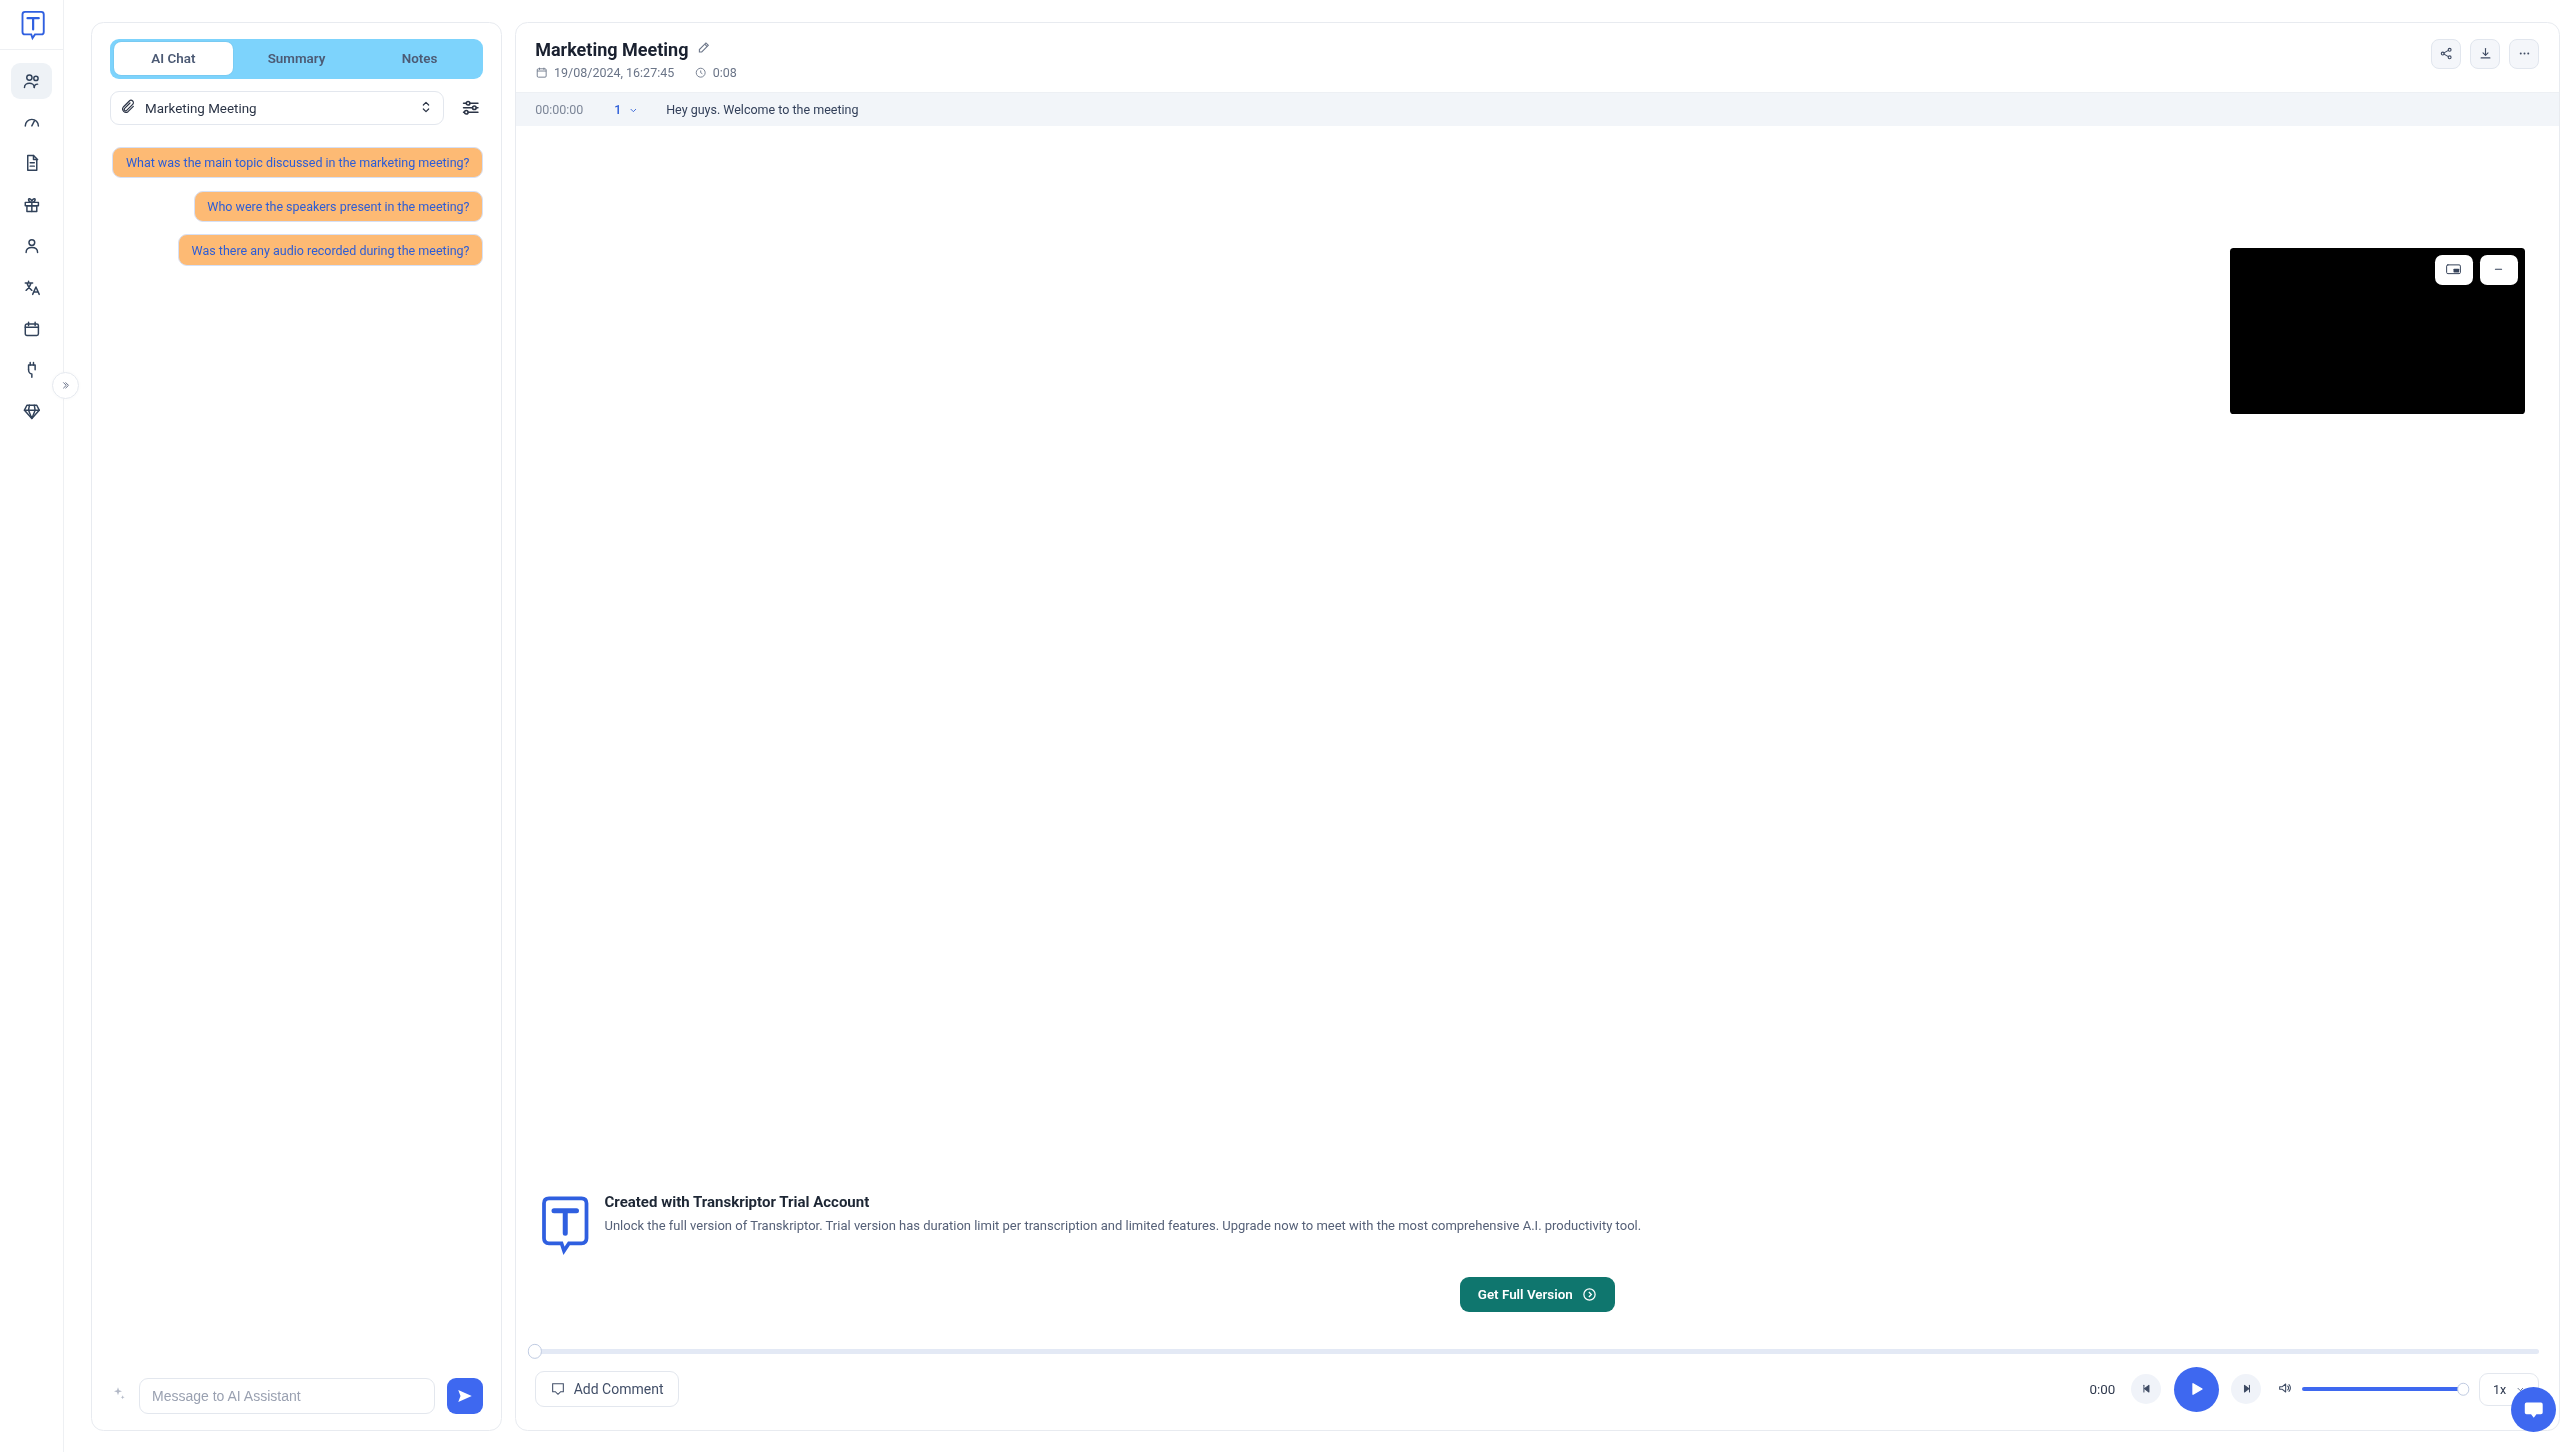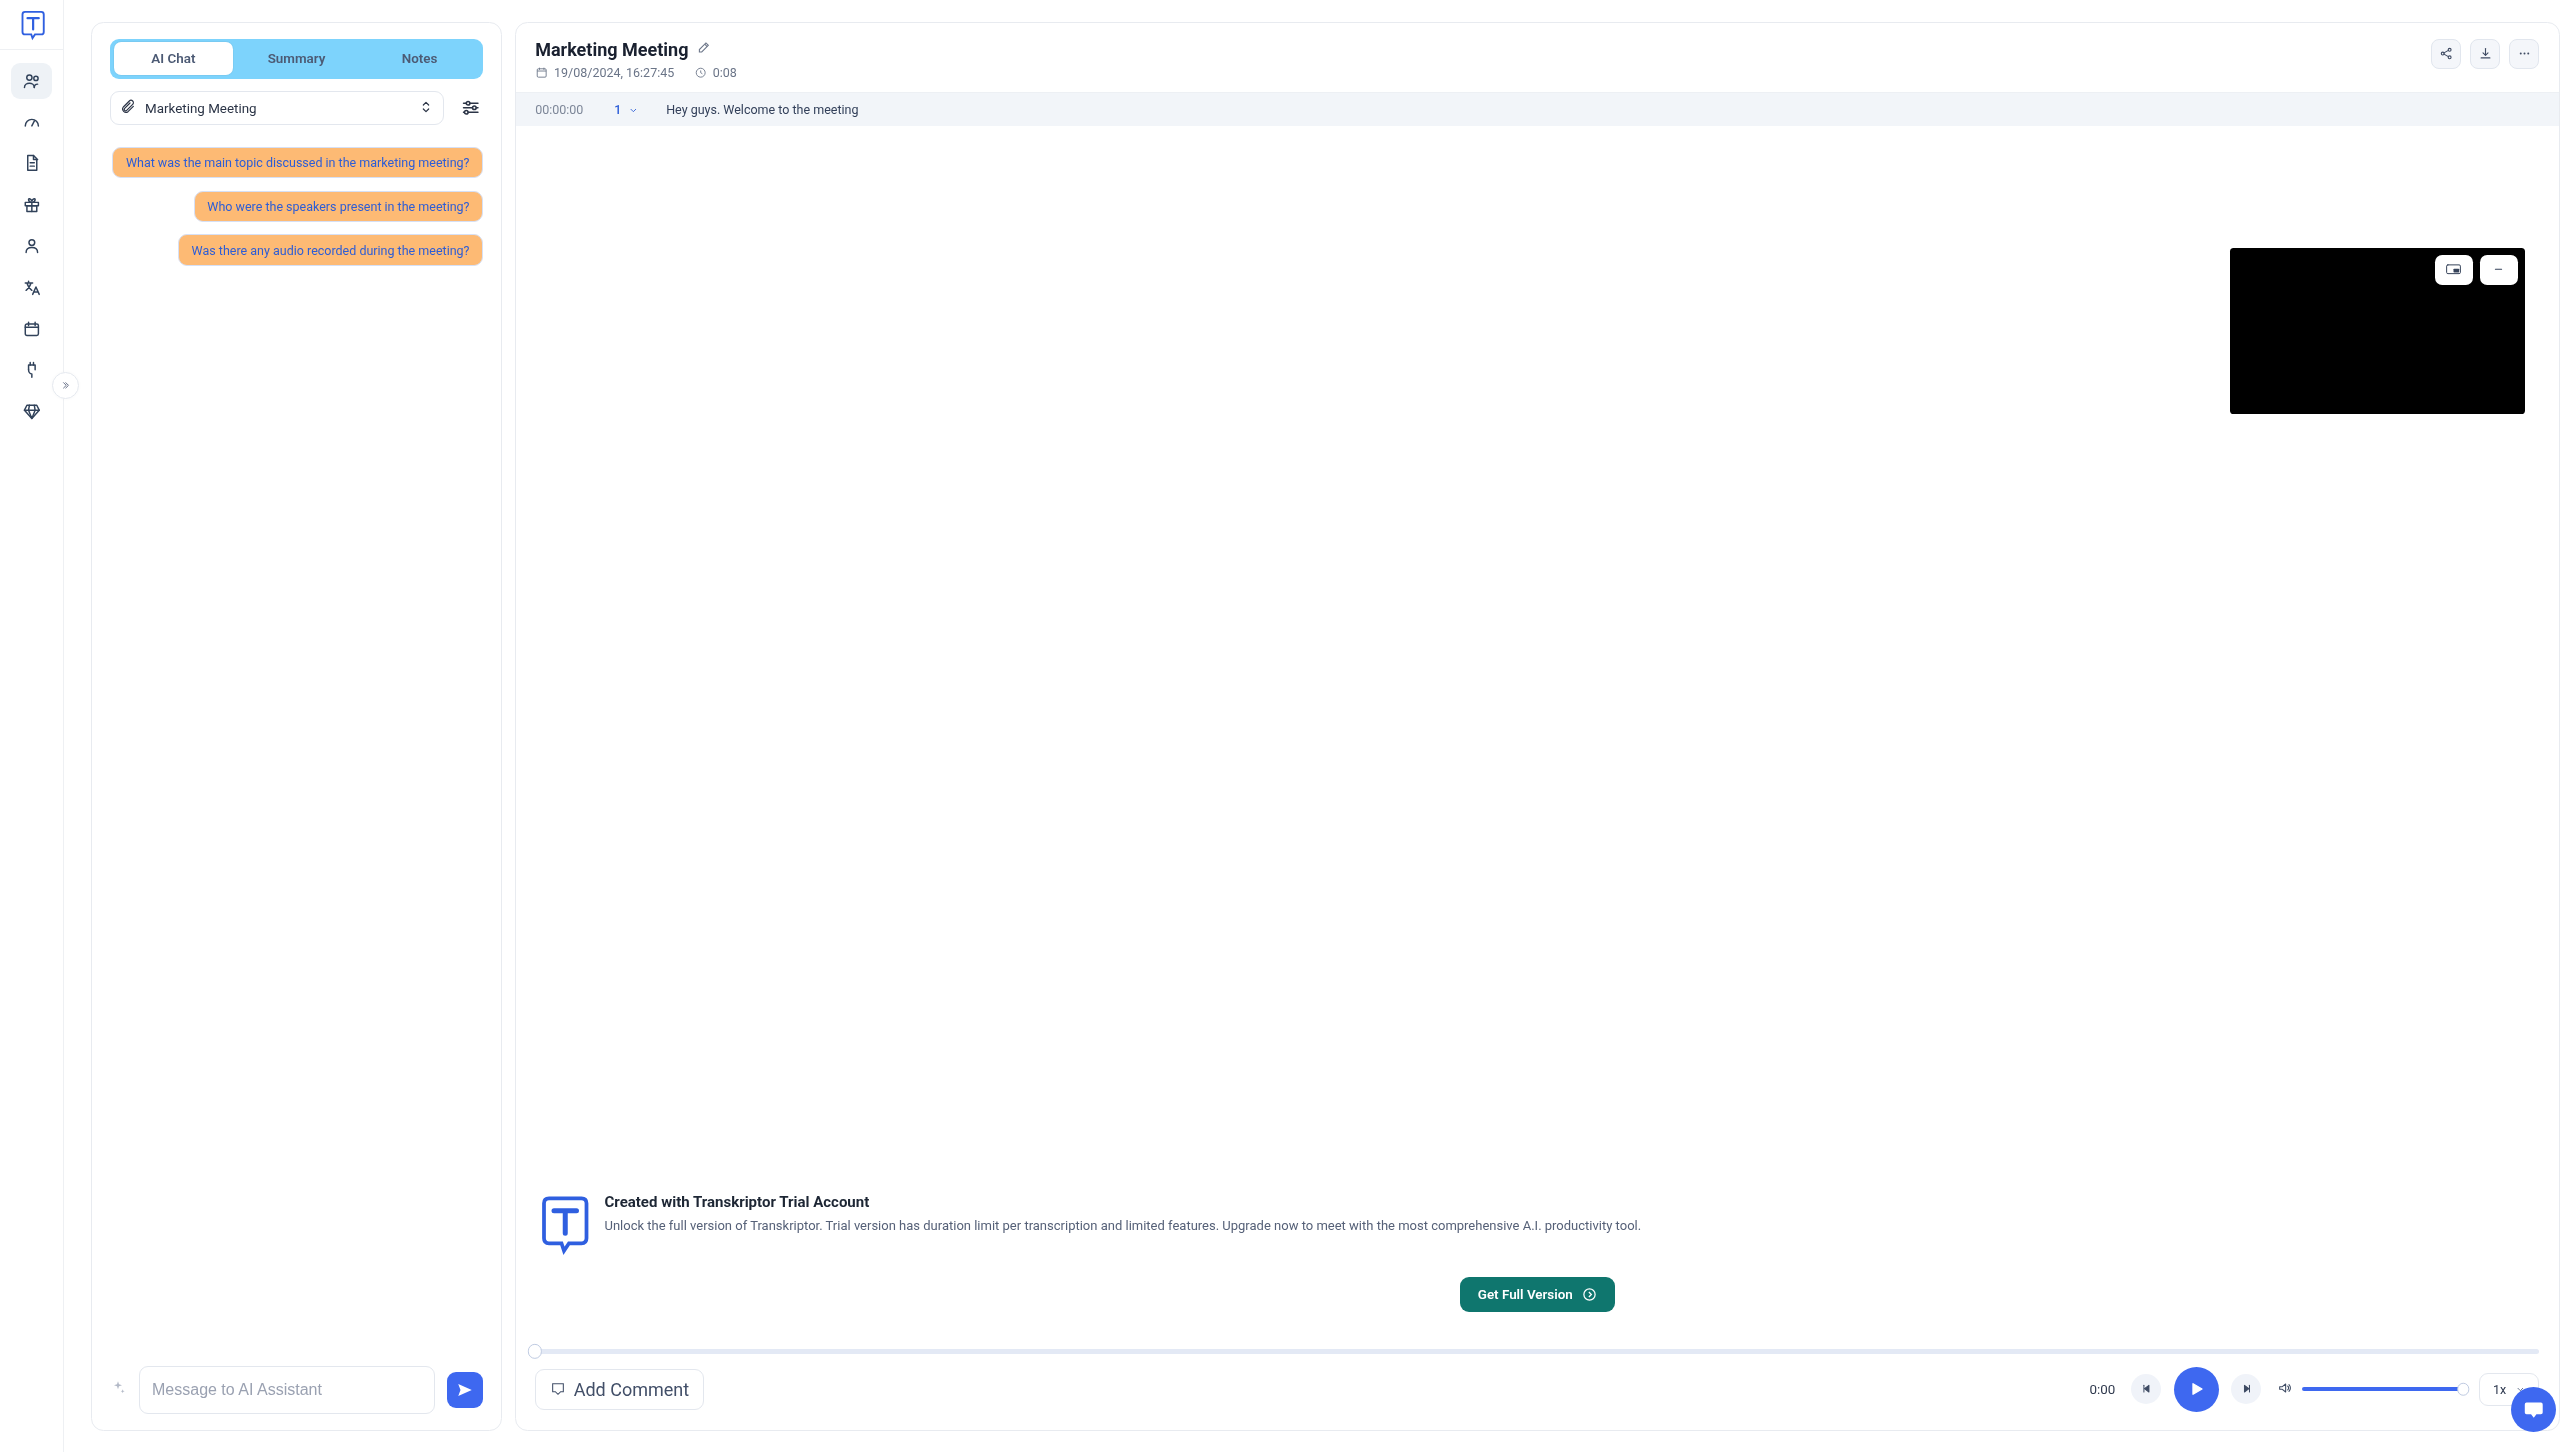--- a/index.html
+++ b/index.html
@@ -60,22 +60,22 @@
 .suggests { margin-top:21.5px; display:flex; flex-direction:column; align-items:flex-end; gap:12.5px; }
 .chip {
   border:0.9px solid #d6e0f5; color:#2d5dd6; background:#fdba74;
   padding:7.2px 12.5px; border-radius:9px; font-size:12.5px; cursor:pointer;
 }
 
 
 .left-footer { margin-top:auto; display:flex; gap:12.5px; align-items:center; padding-top:18px;}
 .star-icon svg { width:16px; height:16px; fill:#b3b9c7; }
 .msg-input {
-  flex:1; height:48px; border:0.9px solid #e3e7ee; border-radius:9px; padding:0 12.5px;
-  font-size:16px; color:#ef4444; outline:none;
+  flex:1; height:36px; border:0.9px solid #e3e7ee; border-radius:9px; padding:0 12.5px;
+  font-size:14px; color:#ef4444; outline:none;
 }
 .msg-input::placeholder { color:#9aa1b1; }
 .send-btn {
   width:36px; height:36px; background:#3e68f0; border-radius:9px;
   display:flex; align-items:center; justify-content:center; cursor:pointer;
 }
 .send-btn svg { width:18px; height:18px; fill:#fff; }
 
 
 .r-head { padding:16px 19.7px 12.5px; border-bottom:0.9px solid #edf0f4; display:flex; align-items:flex-start; }
@@ -127,21 +127,21 @@
 
 
 .player { padding:9px 19.7px 18px; }
 .track {
   height:5.4px; background:#e3e9f5; border-radius:3.6px; position:relative; margin:8px 0 12.5px;
 }
 .track .thumb { position:absolute; left:0; top:50%; transform:translate(-50%,-50%); width:14.3px; height:14.3px; border-radius:50%; background:#fff; border:0.9px solid #bfcbe2;}
 .p-row { display:flex; align-items:center; gap:16px;}
 .add-comment {
   border:0.9px solid #e3e7ee; border-radius:9px; padding:9px 14.3px;
-  display:flex; align-items:center; gap:7.2px; color:#424f68; font-size:18px; cursor:pointer;
+  display:flex; align-items:center; gap:7.2px; color:#424f68; font-size:14px; cursor:pointer;
 }
 .add-comment svg { width:16px; height:16px; stroke:#424f68; stroke-width:1.6; fill:none;}
 .p-spacer { flex:1; }
 .p-time { font-size:13.4px; color:#303a4e; }
 .p-ctrls { display:flex; align-items:center; gap:12.5px; }
 .pc-btn { width:30px; height:30px; border-radius:50%; background:#f0f3f9; display:flex; align-items:center; justify-content:center; cursor:pointer;}
 .pc-btn svg { width:13.4px; height:13.4px; stroke:#3d4a63; stroke-width:1.8; fill:none; stroke-linecap:round; stroke-linejoin:round;}
 .pc-btn.play { width:45px; height:45px; background:#3e68f0; }
 .pc-btn.play svg { width:18px; height:18px; stroke:#fff; fill:#fff; }
 .vol { display:flex; align-items:center; gap:9px;}

